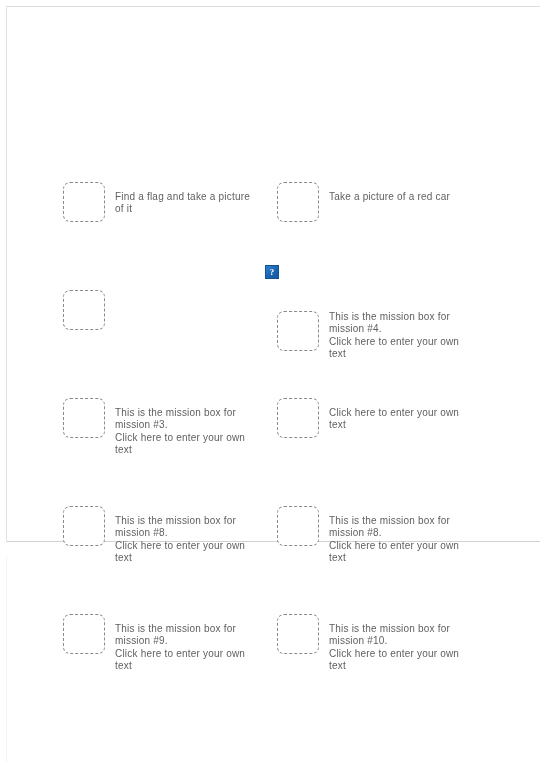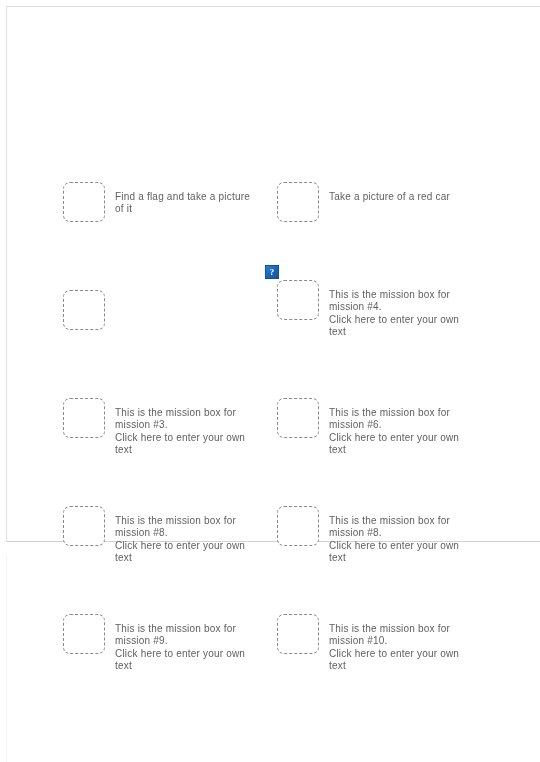--- a/index.html
+++ b/index.html
@@ -111,38 +111,37 @@
     </div>
     <div class="mission-row col-right" style="top: 182px;">
       <div class="mission-box"></div>
       <div class="mission-text">
         <span class="line">Take a picture of a red car</span>
       </div>
     </div>
     <div class="mission-row col-left" style="top: 290px;">
       <div class="mission-box"></div>
     </div>
-    <div class="mission-row col-right" style="top: 280px;">
+    <div class="mission-row col-right" style="top: 302px; align-items: center;">
       <div class="mission-box"></div>
       <div class="mission-text">
         <span class="line">This is the mission box for mission #4.</span>
         <span class="line">Click here to enter your own text</span>
       </div>
     </div>
     <div class="mission-row col-left" style="top: 398px;">
       <div class="mission-box"></div>
       <div class="mission-text">
         <span class="line">This is the mission box for mission #3.</span>
         <span class="line">Click here to enter your own text</span>
       </div>
     </div>
     <div class="mission-row col-right" style="top: 398px;">
       <div class="mission-box"></div>
       <div class="mission-text">
-        <span class="line">This is the mission box for mission #6.</span>
         <span class="line">Click here to enter your own text</span>
       </div>
     </div>
     <div class="mission-row col-left" style="top: 506px;">
       <div class="mission-box"></div>
       <div class="mission-text">
         <span class="line">This is the mission box for mission #8.</span>
         <span class="line">Click here to enter your own text</span>
       </div>
     </div>

